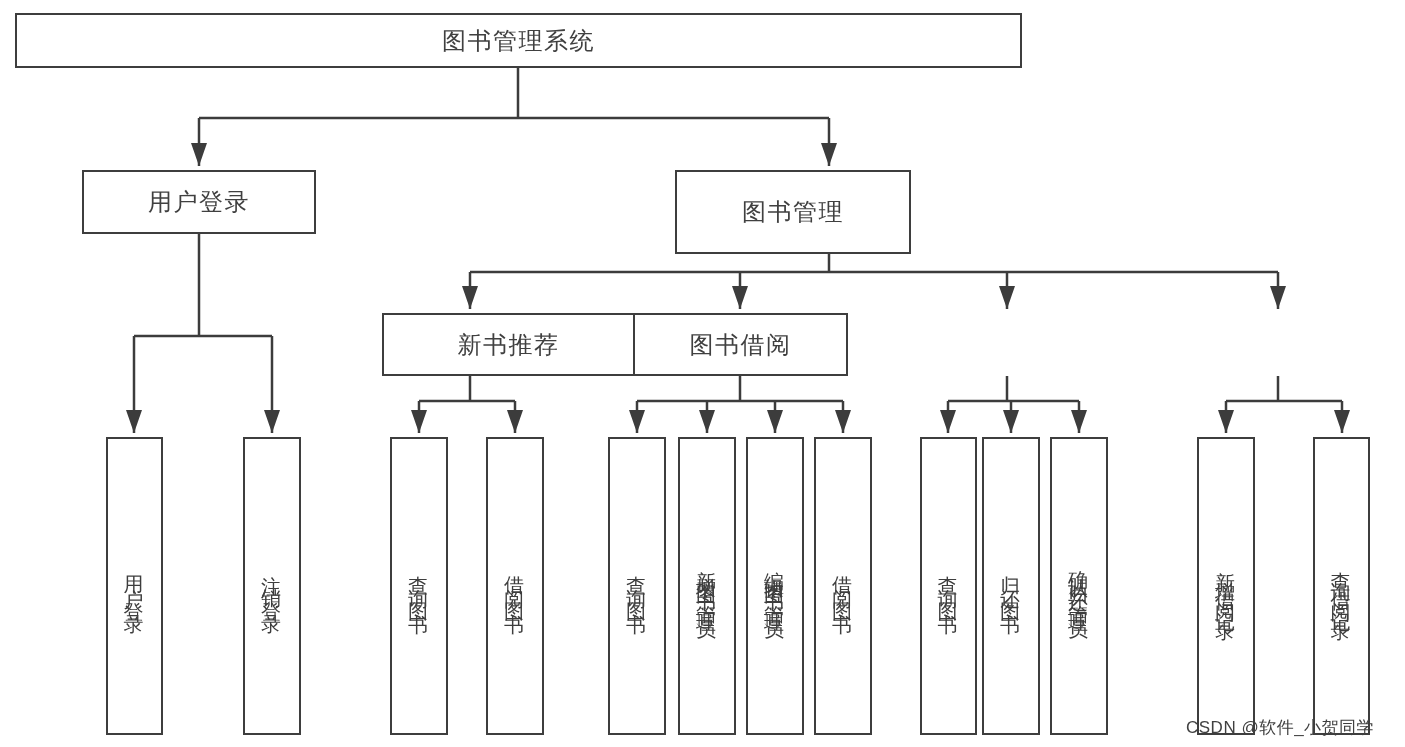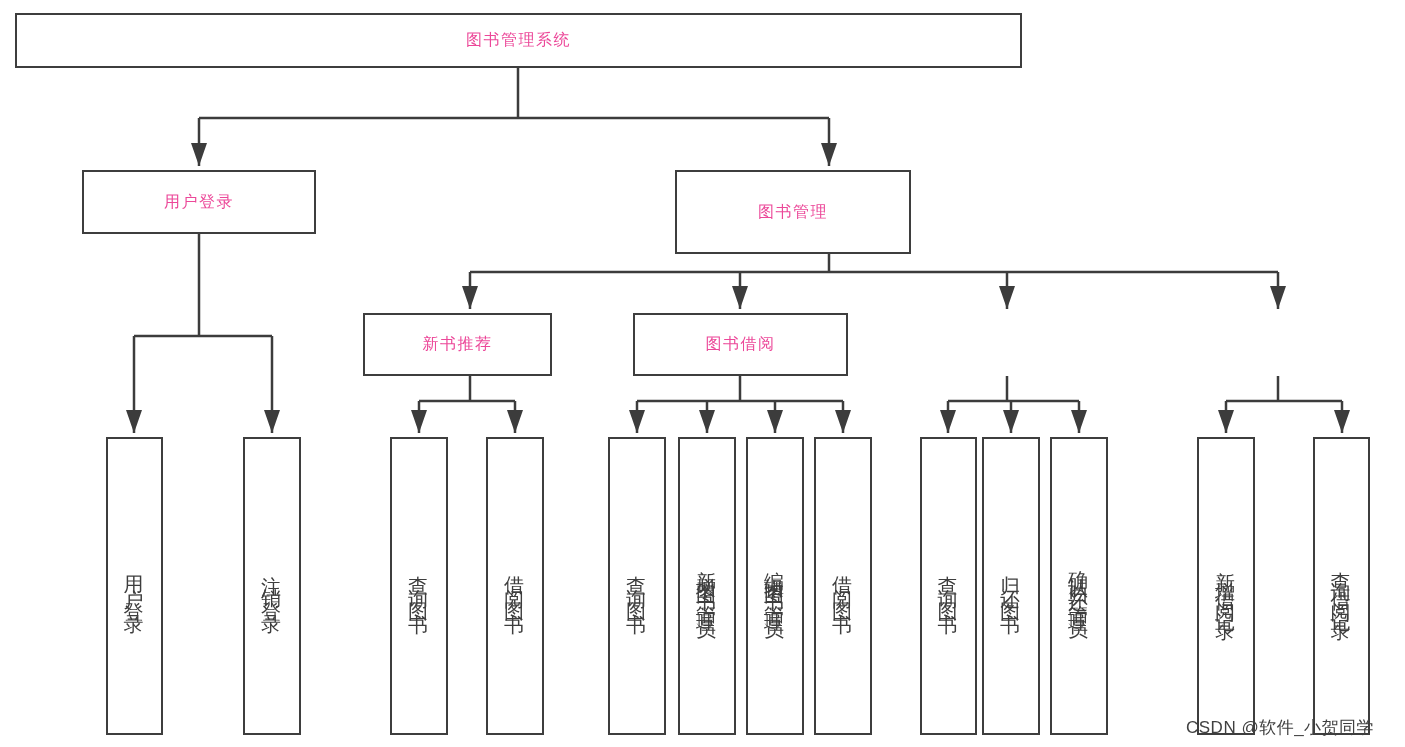--- a/index.html
+++ b/index.html
@@ -5,21 +5,21 @@
   html,body{margin:0;padding:0;background:#ffffff;}
   .canvas{
     position:relative;width:1405px;height:747px;background:#ffffff;overflow:hidden;
     font-family:"Liberation Sans", sans-serif;color:#3d3d3d;
   }
   .connector-layer{position:absolute;left:0;top:0;width:1405px;height:747px;}
   .box{
     position:absolute;box-sizing:border-box;border:2.5px solid #3e3e3e;background:#ffffff;
     display:flex;align-items:center;justify-content:center;
   }
-  .hbox span{font-size:16px;letter-spacing:1.5px;color:#ec4899;white-space:nowrap;}
+  .hbox span{font-size:24px;letter-spacing:1.5px;color:#404040;white-space:nowrap;}
   .leaf span{
     writing-mode:vertical-rl;text-orientation:mixed;font-size:20px;color:#3d3d3d;
     white-space:nowrap;
   }
   .ls13 span{letter-spacing:13px;}
   .ls10 span{letter-spacing:10px;}
   .ls8  span{letter-spacing:7px;}
   .watermark{
     position:absolute;left:1186px;top:716px;width:210px;font-size:17px;color:#404040;
     white-space:nowrap;letter-spacing:0.5px;z-index:5;
@@ -77,21 +77,21 @@
     <span>图书管理系统</span>
   </div>
 
   <div class="box hbox" style="left:82px;top:170px;width:234px;height:64px">
     <span>用户登录</span>
   </div>
   <div class="box hbox" style="left:675px;top:170px;width:236px;height:84px">
     <span>图书管理</span>
   </div>
 
-  <div class="box hbox" style="left:363px;top:313px;width:189px;height:63px">
+  <div class="box hbox" style="left:382px;top:313px;width:253px;height:63px">
     <span>新书推荐</span>
   </div>
   <div class="box hbox" style="left:633px;top:313px;width:215px;height:63px">
     <span>图书借阅</span>
   </div>
 
   <div class="box leaf ls13" style="left:106px;top:437px;width:57px;height:298px">
     <span>用户登录</span>
   </div>
   <div class="box leaf ls13" style="left:243px;top:437px;width:58px;height:298px">

